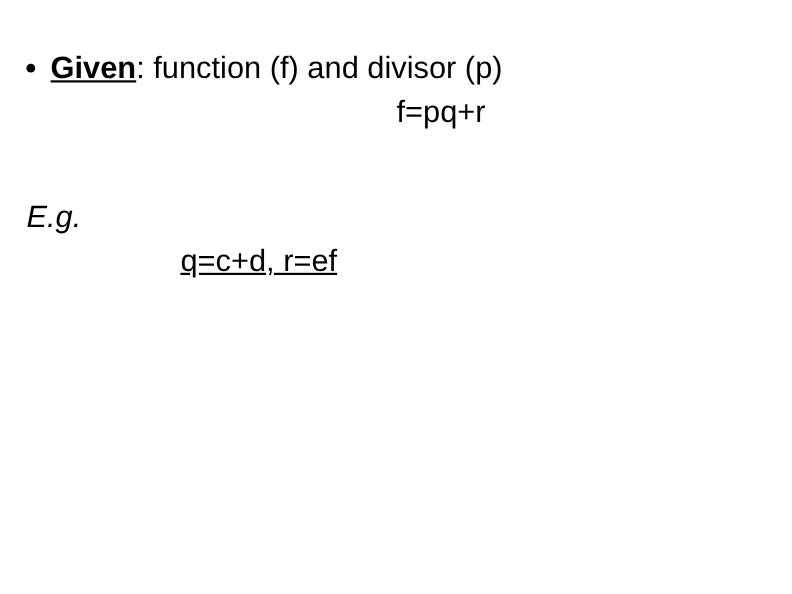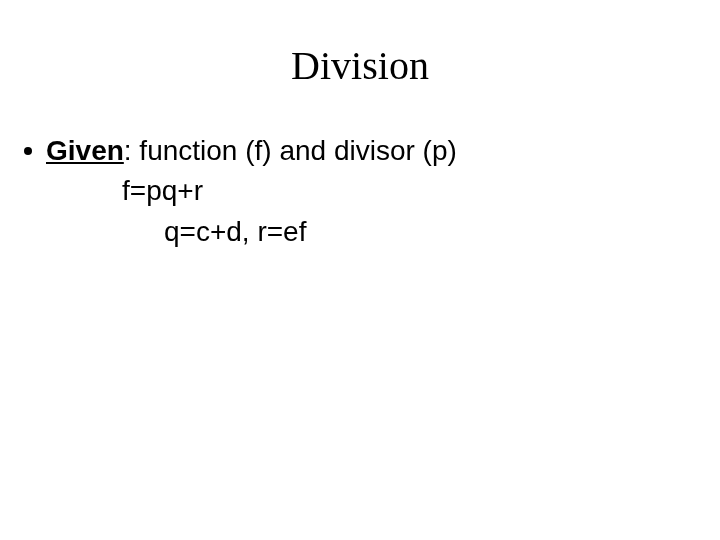--- a/index.html
+++ b/index.html
@@ -2,44 +2,44 @@
 <html><head>
 <meta charset="utf-8">
 <style>
   * { margin: 0; padding: 0; box-sizing: border-box; }
   html, body { width: 720px; height: 540px; background: #ffffff; font-family: Arial, Helvetica, sans-serif; color: #000; }
   .slide { position: relative; width: 720px; height: 540px; padding: 0; }
   .title { text-align: center; font-size: 40px; font-weight: normal; margin-top: 42px; font-family: "Times New Roman", Times, serif; }
   .content { margin-top: 44px; padding-left: 24px; padding-right: 40px; font-size: 28px; font-family: Arial, Helvetica, sans-serif; line-height: 1.3; }
   .bullet { display: flex; align-items: flex-start; margin-bottom: 4px; }
   .bullet .dot { width: 8px; height: 8px; border-radius: 50%; background: #000; margin-top: 14px; margin-right: 14px; flex-shrink: 0; }
-  .eq1 { padding-left: 98px; margin-top: 4px; }
+  .eq1 { padding-left: 98px; margin-top: 4px; text-align: center; }
   .eg { font-style: italic; margin-top: 58px; }
   .eq2 { padding-left: 96px; margin-top: 4px; }
-  .eq3 { padding-left: 140px; margin-top: 4px; }
+  .eq3 { padding-left: 140px; margin-top: 4px; text-decoration: underline; }
   b { font-weight: bold; }
   u { text-decoration: underline; }
 </style>
 </head>
 <body>
 
 <div class="slide">
 
-  <div class="title">Division</div>
 
   <div class="content">
 
     <div class="bullet">
       <span class="dot"></span>
       <span>
         <b><u>Given</u></b><span>:  function (f) and divisor (p)</span>
       </span>
     </div>
 
 
     <div class="eq1">f=pq+r</div>
 
+    <div class="eg">E.g.</div>
 
     <div class="eq3">q=c+d, r=ef</div>
 
   </div>
 
 </div>
 
 </body></html>

